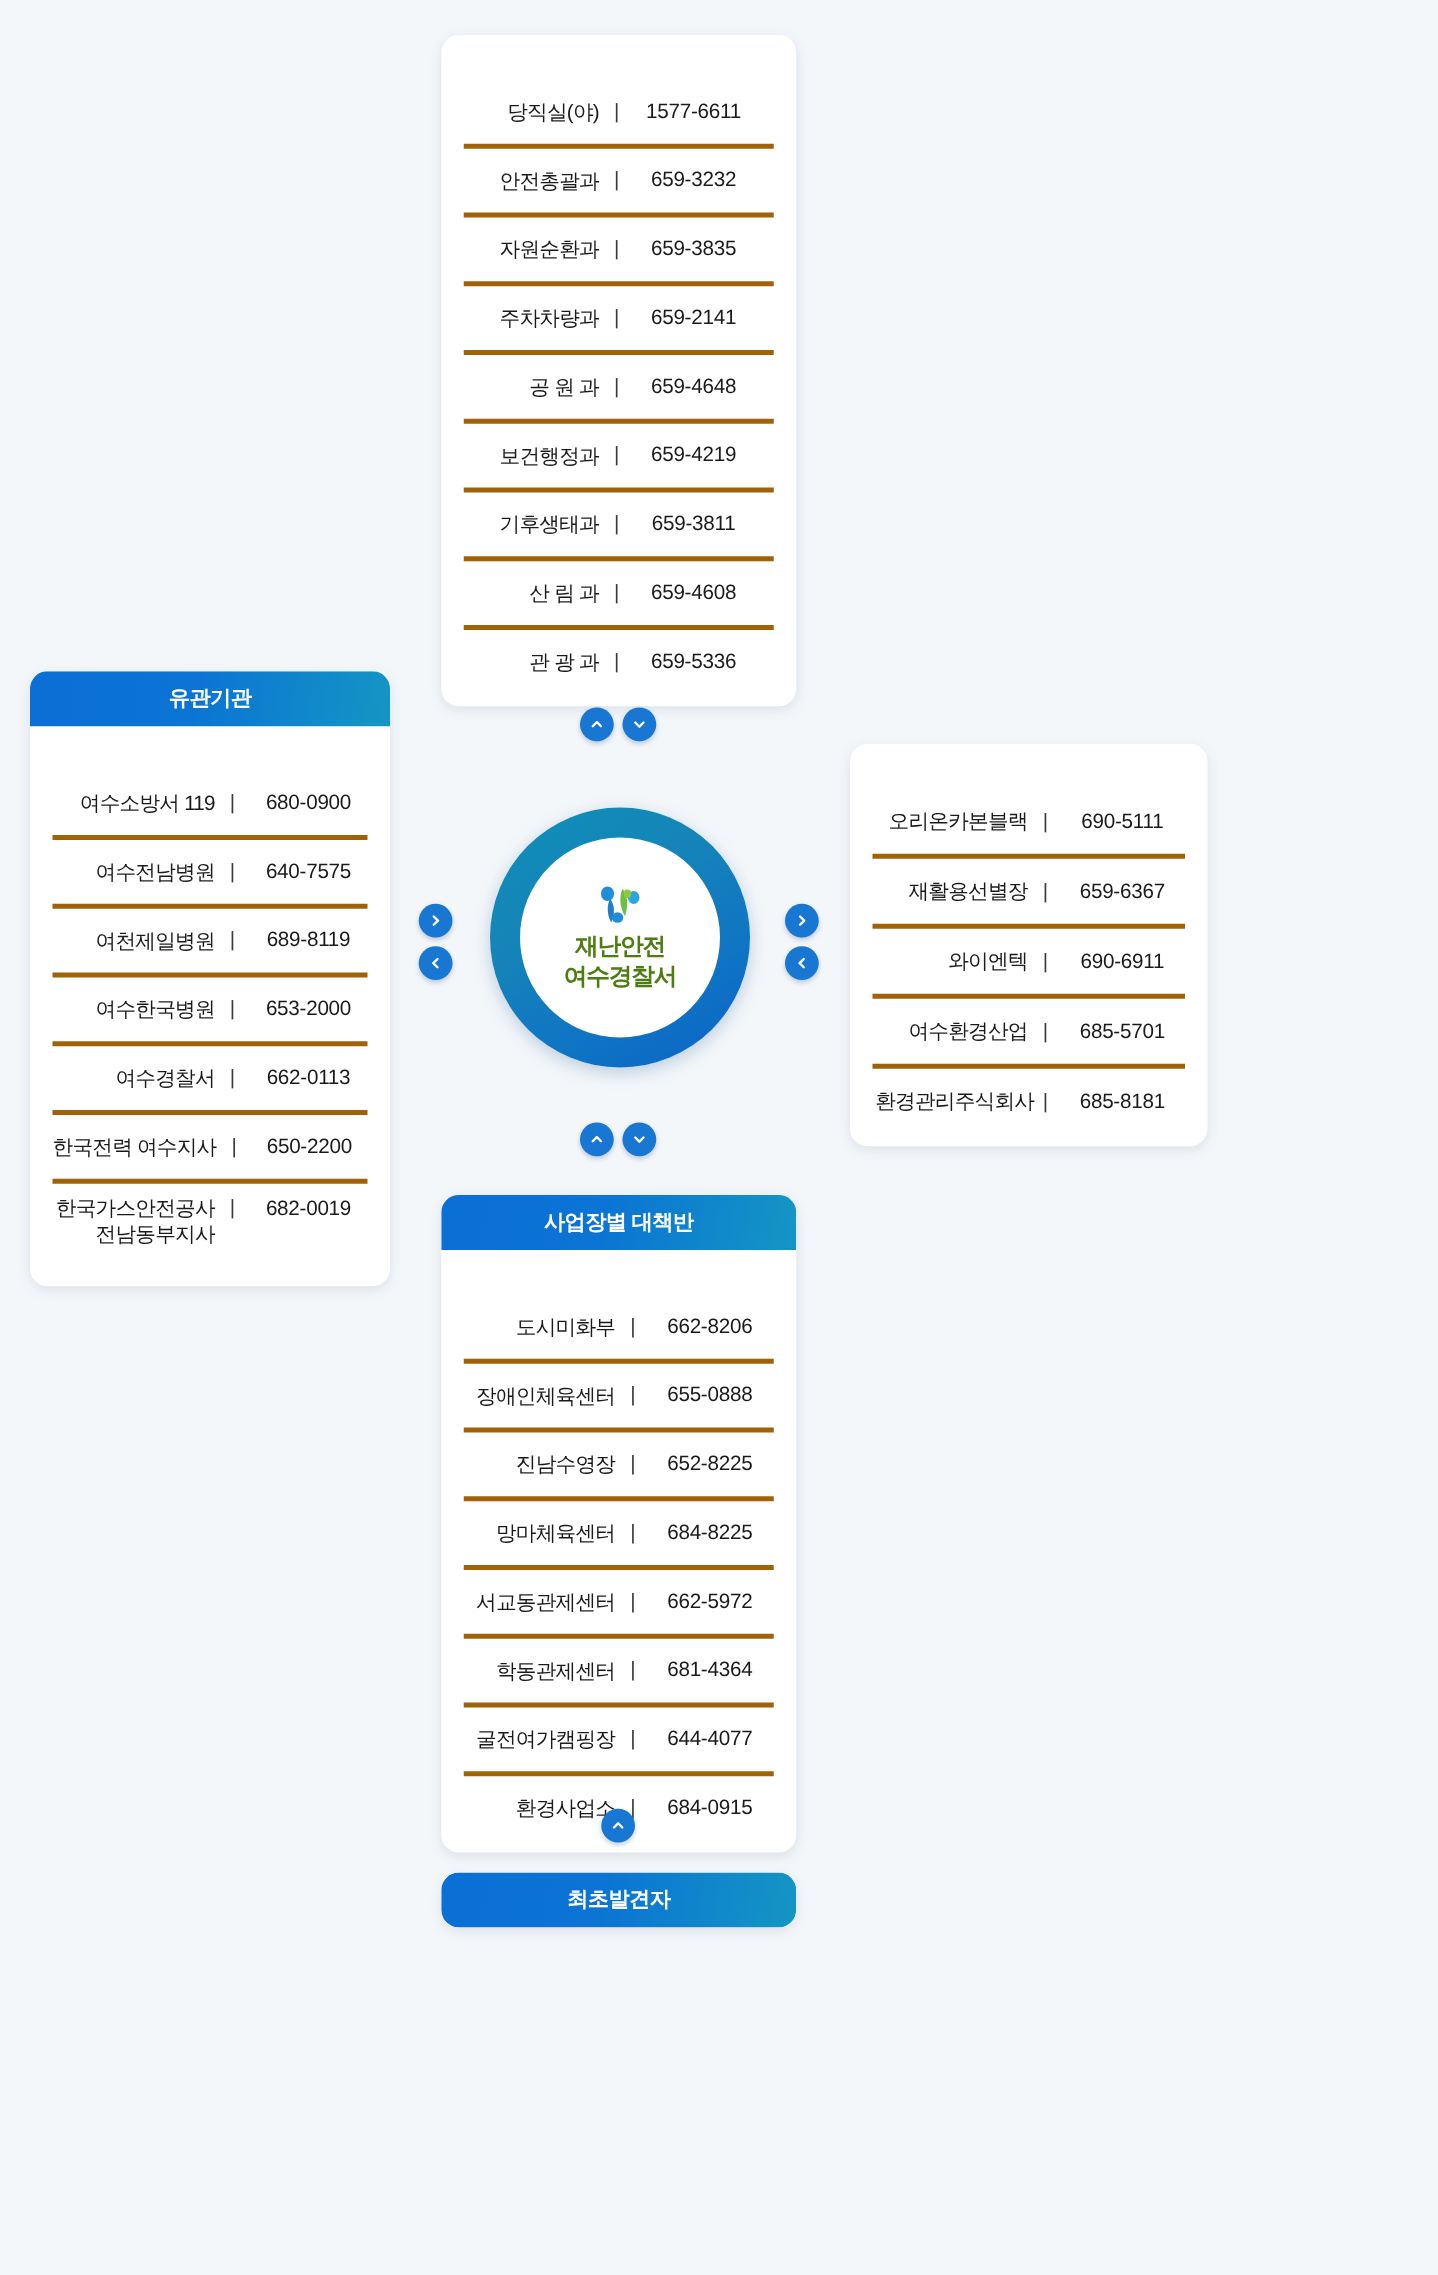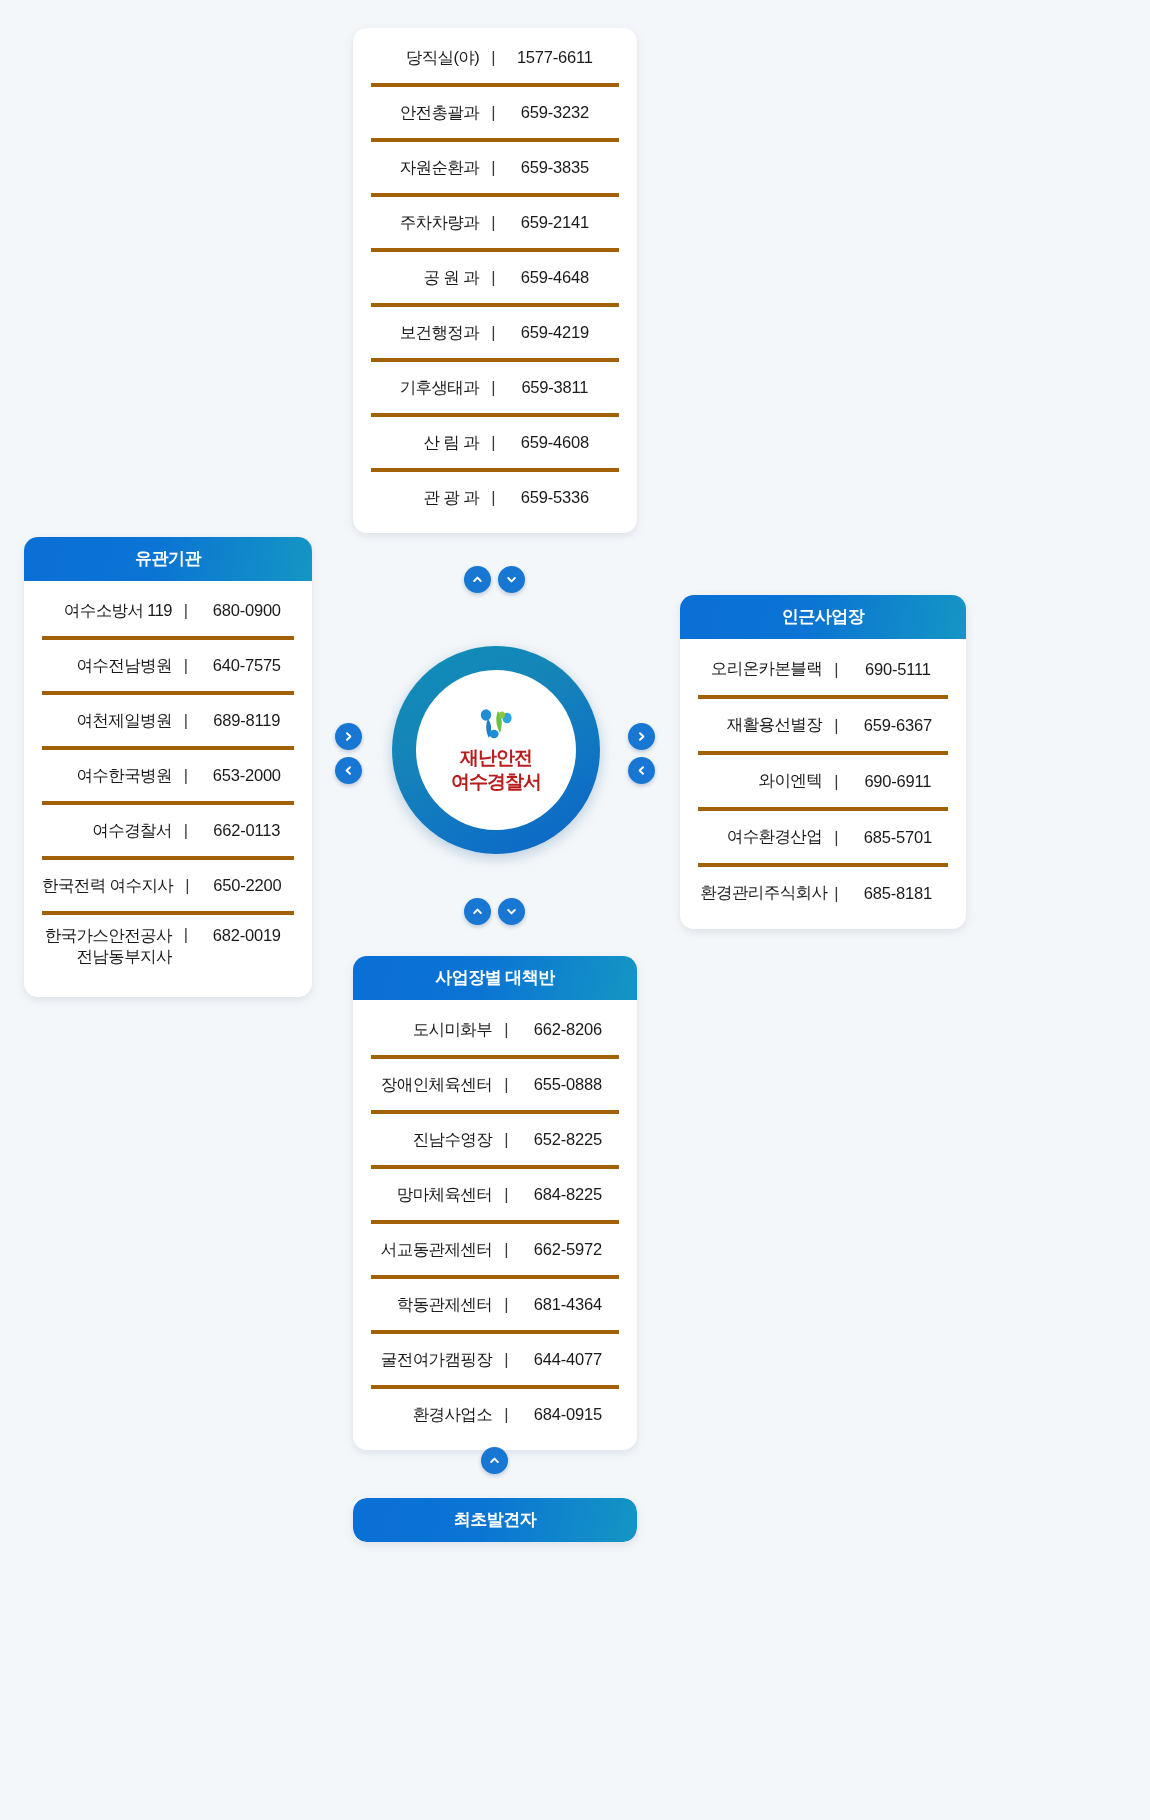--- a/index.html
+++ b/index.html
@@ -30,20 +30,21 @@
     line-height: 44px;
     text-align: center;
     color: #ffffff;
     font-size: 17px;
     font-weight: bold;
     letter-spacing: -0.5px;
     background: linear-gradient(100deg, #0a6fd6 0%, #0b74d4 45%, #1496c4 100%);
   }
   .card-body {
     padding: 4px 18px 10px 18px;
+    margin-top: 32px;
   }
   .row {
     display: flex;
     align-items: center;
     justify-content: center;
     height: 51px;
     border-top: 4px solid #a16207;
     font-size: 16.5px;
     letter-spacing: -0.6px;
     white-space: nowrap;
@@ -116,21 +117,21 @@
     align-items: center;
     justify-content: center;
   }
   .hub-logo { width: 44px; height: 34px; margin-bottom: 5px; }
   .hub-title {
     font-size: 19px;
     font-weight: bold;
     line-height: 1.25;
     text-align: center;
     letter-spacing: -1px;
-    color: #b91c1c;
+    color: #4d7c0f;
   }
 
   
   .nav-btn {
     position: absolute;
     width: 27px;
     height: 27px;
     border-radius: 50%;
     background: #1877d2;
     color: #ffffff;
@@ -242,21 +243,20 @@
       </div>
       <div class="row two-line">
         <span class="name">한국가스안전공사 전남동부지사</span>
         <span class="sep">|</span>
         <span class="tel">682-0019</span>
       </div>
     </div>
 </div>
 
 <div class="card" id="card-nearby-site">
-  <div class="card-header">인근사업장</div>
   <div class="card-body">
       <div class="row">
         <span class="name">오리온카본블랙</span>
         <span class="sep">|</span>
         <span class="tel">690-5111</span>
       </div>
       <div class="row">
         <span class="name">재활용선별장</span>
         <span class="sep">|</span>
         <span class="tel">659-6367</span>

